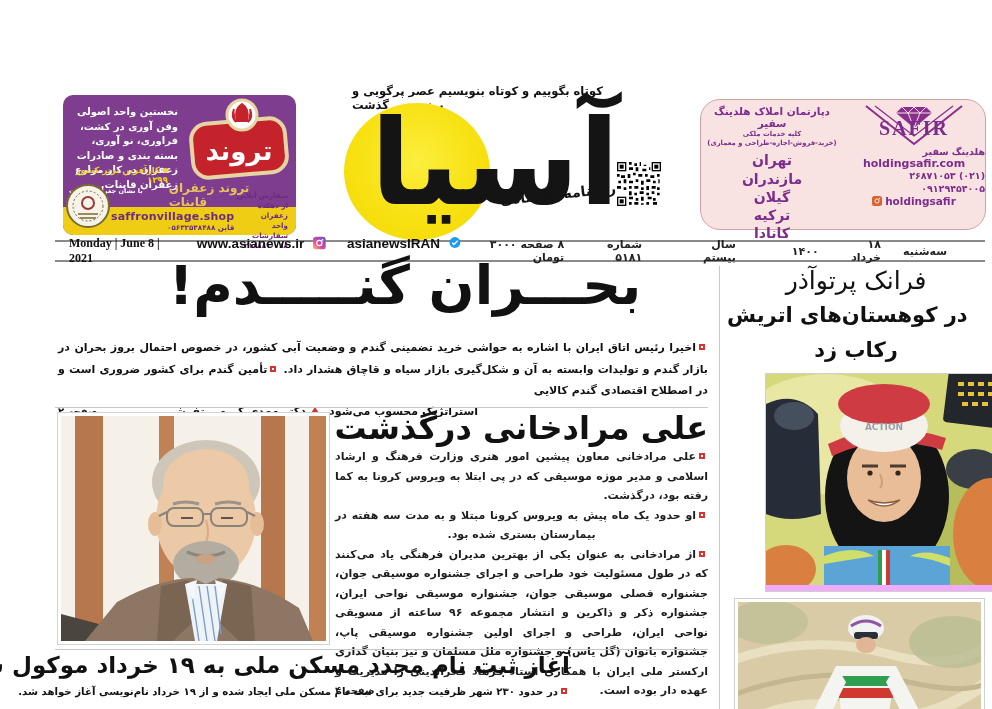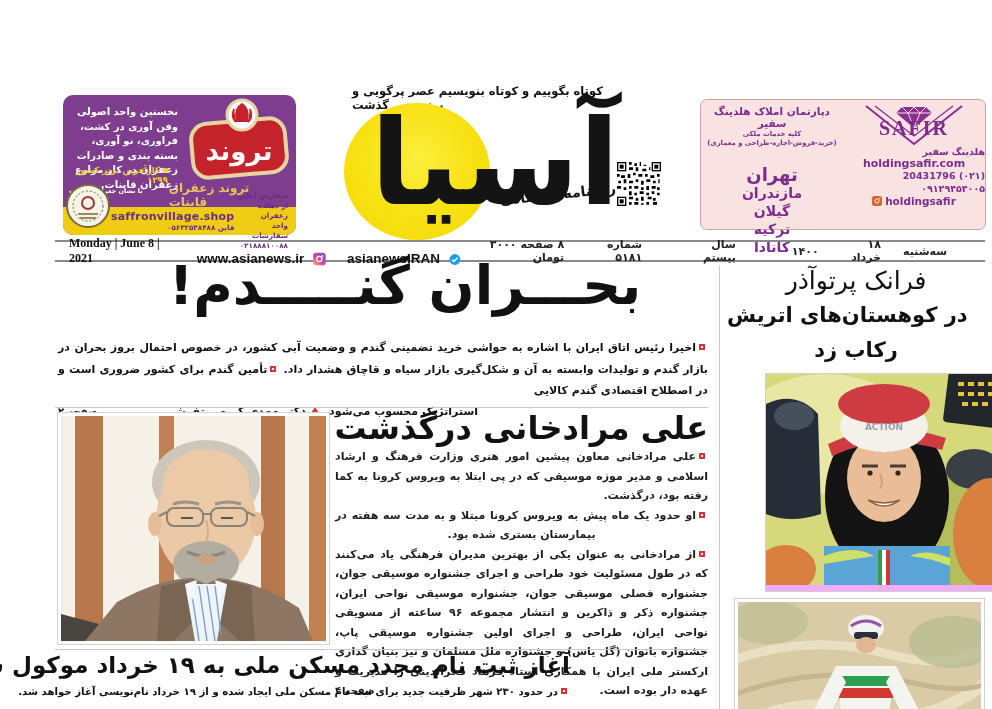--- a/index.html
+++ b/index.html
@@ -26,37 +26,37 @@
 
   
   .m-tagline { left:352px; top:84px; width:300px; text-align:left; font-size:11.5px; font-weight:bold; color:#111; }
   .m-circle { left:344px; top:103px; width:146px; height:137px; border-radius:50%;
               background:radial-gradient(circle at 50% 42%, #fbee3e 0%, #f8e112 55%, #f3d705 100%); }
   .m-logo { left:330px; top:88px; width:330px; height:155px; text-align:center; font-size:118px; font-weight:bold; color:#141414; line-height:150px; letter-spacing:-4px; }
   .m-sub { left:498px; top:186px; width:120px; text-align:center; font-size:14px; font-weight:bold; color:#141414; transform:rotate(-6deg); }
   .m-qr { left:617px; top:162px; width:44px; height:44px; background:#fff; }
 
   
-  .safir-ad { left:700px; top:99px; width:286px; height:131px; background:#f8e3e2; border:1px solid #cfa3a3; border-radius:7px; display:flex; flex-direction:row; color:#7c2c8c; }
+  .safir-ad { left:700px; top:99px; width:286px; height:131px; background:#f8e3e2; border:1px solid #cfa3a3; border-radius:20px; display:flex; flex-direction:row; color:#7c2c8c; }
   .safir-left { width:50%; text-align:center; padding-top:5px; }
   .safir-title { font-size:10.5px; font-weight:bold; }
   .safir-sub { font-size:6.8px; font-weight:bold; margin-top:1px; }
-  .safir-city-first { font-size:18px; font-weight:bold; line-height:19px; margin-top:18px; }
+  .safir-city-first { font-size:14px; font-weight:bold; line-height:19px; margin-top:4px; }
   .safir-city { font-size:14px; font-weight:bold; line-height:18px; }
   .safir-right { width:50%; text-align:center; padding-top:4px; }
   .safir-logo { position:relative; width:104px; height:42px; margin:0 auto; }
   .safir-logo-text { position:absolute; left:0; right:0; top:13px; font-family:"Liberation Serif", serif; font-size:20px; font-weight:bold; letter-spacing:2px; color:#7c2c8c; }
   .safir-brandfa { font-size:9.5px; font-weight:bold; }
   .safir-web { font-size:11px; font-weight:bold; }
   .safir-phone { font-size:9.5px; font-weight:bold; line-height:12.5px; }
   .safir-insta { font-size:10.5px; font-weight:bold; display:flex; justify-content:center; align-items:center; gap:3px; }
 
   
   .dateline { left:55px; top:240px; width:930px; height:22px; border-top:2px solid #8a8a8a; border-bottom:2px solid #8a8a8a; display:flex; justify-content:space-between; align-items:center; padding:0 38px 0 14px; }
-  .dl-left { display:flex; align-items:flex-end; gap:9px; }
+  .dl-left { display:flex; align-items:flex-start; gap:9px; }
   .dl-en { font-family:"Liberation Serif", serif; font-size:12px; font-weight:bold; color:#111; }
   .dl-site, .dl-handle { font-family:Liberation Sans, sans-serif; font-size:13.5px; font-weight:bold; color:#111;margin-left:12px; }
   .dl-right { display:flex; flex-direction:row; direction:rtl; align-items:center; font-size:11px; font-weight:bold; color:#222; }
 
   
   .lead-headline { left:105px; top:254px; width:600px; text-align:center; font-size:54px; font-weight:bold; color:#111; white-space:nowrap; }
   .lead-bodywrap { left:58px; top:337px; width:650px; }
   .lead-body { direction:rtl; text-align:justify; font-size:11px; line-height:21.5px; font-weight:bold; color:#111; letter-spacing:-0.2px; }
   .lead-line3 { display:flex; direction:rtl; align-items:center; margin-top:3px; font-weight:bold; color:#111; font-size:11px; }
   .lead-pref { font-size:10px; margin-right:auto; }
@@ -163,21 +163,21 @@
         <svg width="104" height="42" viewBox="0 0 104 42">
           <polyline points="4,2 52,40 100,2" stroke="#8b2f8f" stroke-width="2" fill="none"></polyline>
           <polyline points="13,2 52,32 91,2" stroke="#8b2f8f" stroke-width="1.3" fill="none"></polyline>
           <polygon points="40,3 64,3 70,9 52,24 34,9" fill="#8b2f8f"></polygon>
           <path d="M40 3 L46 9 L52 3 L58 9 L64 3 M34 9 L70 9 M46 9 L52 24 L58 9" stroke="#f8e3e2" stroke-width="1" fill="none"></path>
         </svg>
         <div class="safir-logo-text">SAFIR</div>
       </div>
       <div class="safir-brandfa fa">هلدینگ سفیر</div>
       <div class="safir-web">holdingsafir.com</div>
-      <div class="safir-phone fa">(۰۲۱) 20431796</div>
+      <div class="safir-phone fa">(۰۲۱) ۲۶۸۷۱۰۵۳</div>
       <div class="safir-phone fa">۰۹۱۲۹۴۵۴۰۰۵</div>
       <div class="safir-insta">
         <svg width="10" height="10" viewBox="0 0 24 24">
           <rect width="24" height="24" rx="6" fill="#d6642e"></rect>
           <circle cx="12" cy="12" r="5" fill="none" stroke="#fff" stroke-width="2"></circle>
           <circle cx="18" cy="6" r="1.6" fill="#fff"></circle>
         </svg>
         <span>holdingsafir</span>
       </div>
     </div>

